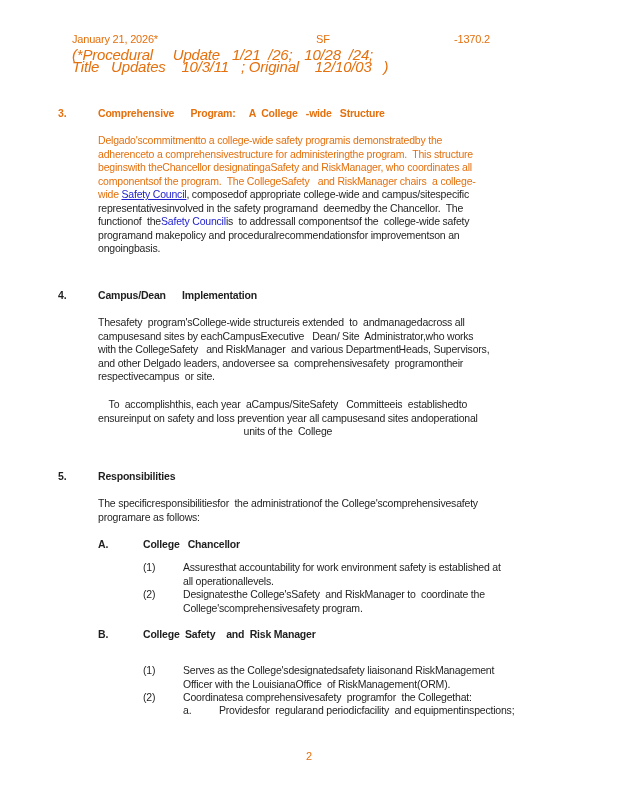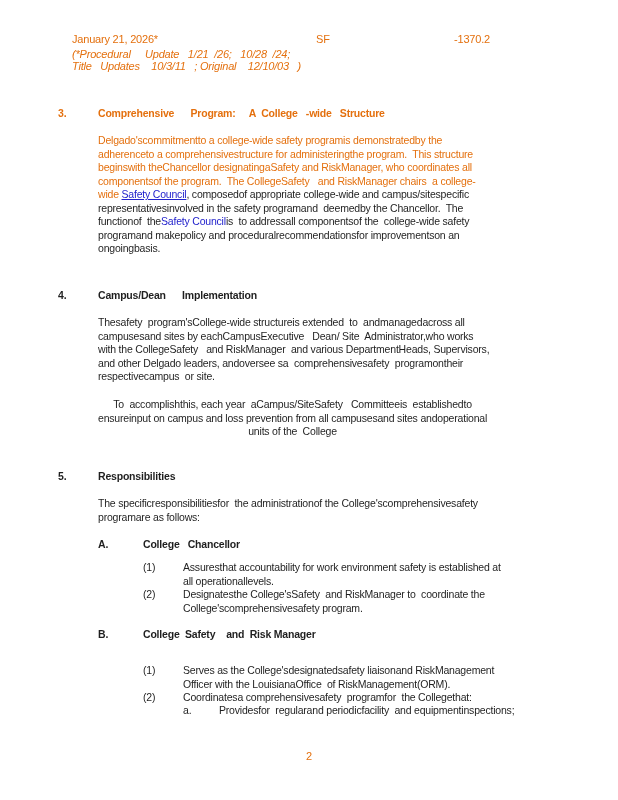--- a/index.html
+++ b/index.html
@@ -21,21 +21,21 @@
     overflow:hidden;
   }
   .abs{position:absolute;white-space:pre;}
   .ln{white-space:pre;height:13.5px;}
   .org{color:var(--orange);}
   .bold{font-weight:bold;}
   
   .hdr-date{left:72px;top:33px;font-size:11px;}
   .hdr-sf{left:316px;top:33px;font-size:11px;}
   .hdr-num{left:454px;top:33px;font-size:11px;}
-  .hdr-rev{left:72px;top:48px;font-size:11px;font-style:italic;}
+  .hdr-rev{left:72px;top:48px;font-size:15px;font-style:italic;}
   .hdr-rev .ln{height:12px;}
   
   .row{display:flex;align-items:flex-start;}
   .row .num{flex:0 0 auto;display:inline-block;}
   .w40{width:40px;}
   .w45{width:45px;}
   .w36{width:36px;}
   
   .s3h{left:58px;top:107px;}
   .s3p{left:98px;top:134px;}
@@ -72,21 +72,21 @@
     <span class="num w40">3.</span>
     <span class="ttl">Comprehensive      Program:     A  College   -wide   Structure</span>
   </div>
   <div class="abs s3p"><div class="ln"><span class="sg-o">Delgado'scommitmentto a college-wide safety programis demonstratedby the</span></div><div class="ln"><span class="sg-o">adherenceto a comprehensivestructure for administeringthe program.  This structure</span></div><div class="ln"><span class="sg-o">beginswith theChancellor designatingaSafety and RiskManager, who coordinates all</span></div><div class="ln"><span class="sg-o">componentsof the program.  The CollegeSafety   and RiskManager chairs  a college-</span></div><div class="ln"><span class="sg-o">wide </span><span class="sg-l">Safety Council</span><span class="sg-k">, composedof appropriate college-wide and campus/sitespecific</span></div><div class="ln"><span class="sg-k">representativesinvolved in the safety programand  deemedby the Chancellor.  The</span></div><div class="ln"><span class="sg-k">functionof  the</span><span class="sg-b">Safety Council</span><span class="sg-k">is  to addressall componentsof the  college-wide safety</span></div><div class="ln"><span class="sg-k">programand makepolicy and proceduralrecommendationsfor improvementson an</span></div><div class="ln"><span class="sg-k">ongoingbasis.</span></div></div>
 
   <div class="abs s4h row bold">
     <span class="num w40">4.</span>
     <span class="ttl">Campus/Dean      Implementation</span>
   </div>
   <div class="abs s4p1"><div class="ln">Thesafety  program'sCollege-wide structureis extended  to  andmanagedacross all</div><div class="ln">campusesand sites by eachCampusExecutive   Dean/ Site  Administrator,who works</div><div class="ln">with the CollegeSafety   and RiskManager  and various DepartmentHeads, Supervisors,</div><div class="ln">and other Delgado leaders, andoversee sa  comprehensivesafety  programontheir</div><div class="ln">respectivecampus  or site.</div></div>
-  <div class="abs s4p2"><div class="ln">To  accomplishthis, each year  aCampus/SiteSafety   Committeeis  establishedto</div><div class="ln">ensureinput on campus and loss prevention from all campusesand sites andoperational</div><div class="ln">units of the  College</div></div>
+  <div class="abs s4p2"><div class="ln">To  accomplishthis, each year  aCampus/SiteSafety   Committeeis  establishedto</div><div class="ln">ensureinput on safety and loss prevention year all campusesand sites andoperational</div><div class="ln">units of the  College</div></div>
 
   <div class="abs s5h row bold">
     <span class="num w40">5.</span>
     <span class="ttl">Responsibilities</span>
   </div>
   <div class="abs s5p"><div class="ln">The specificresponsibilitiesfor  the administrationof the College'scomprehensivesafety</div><div class="ln">programare as follows:</div></div>
 
   <div class="abs ah row bold">
     <span class="num w45">A.</span>
     <span class="ttl">College   Chancellor</span>

